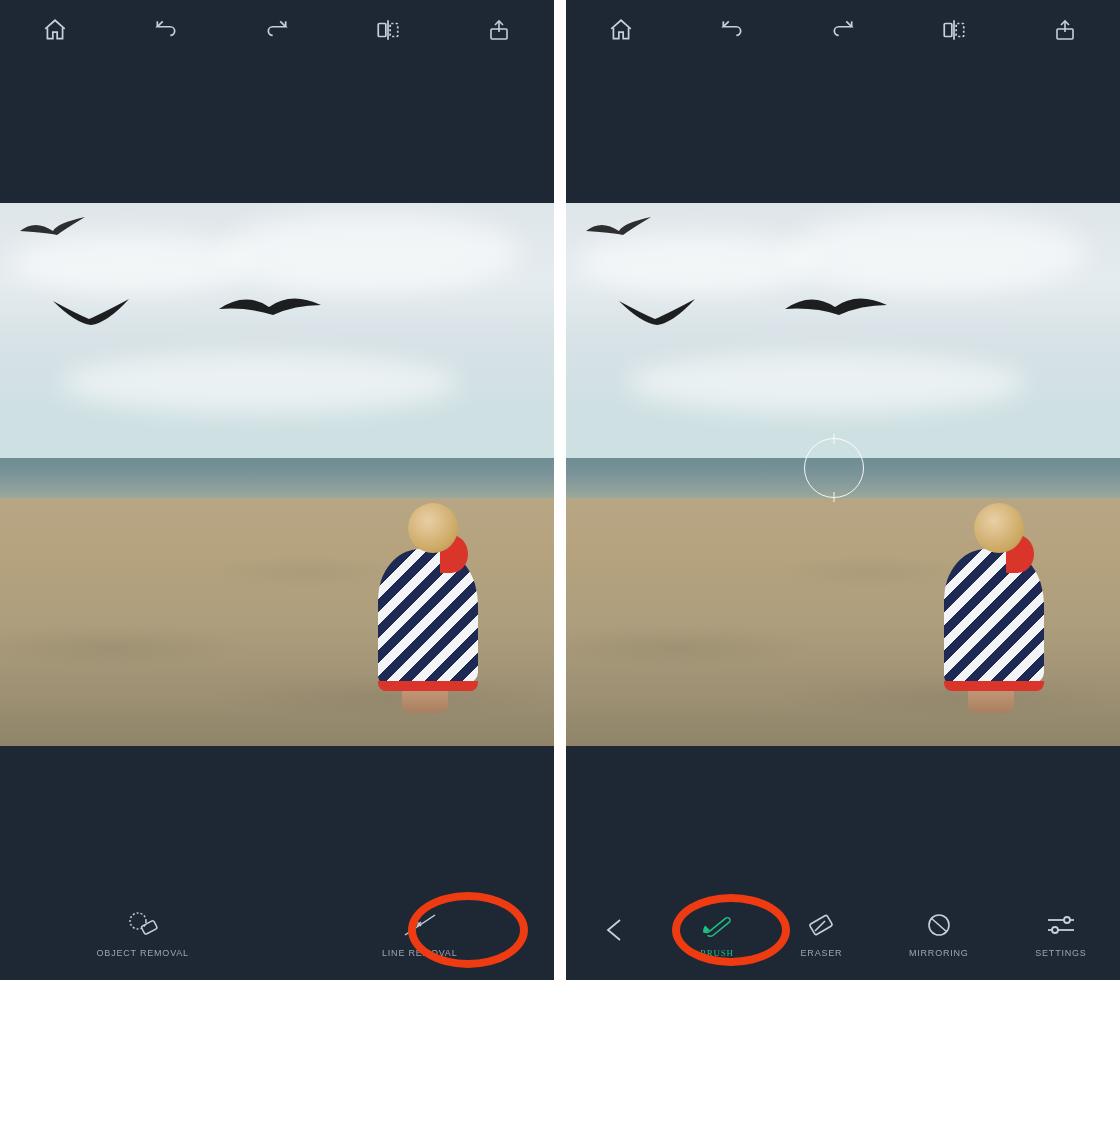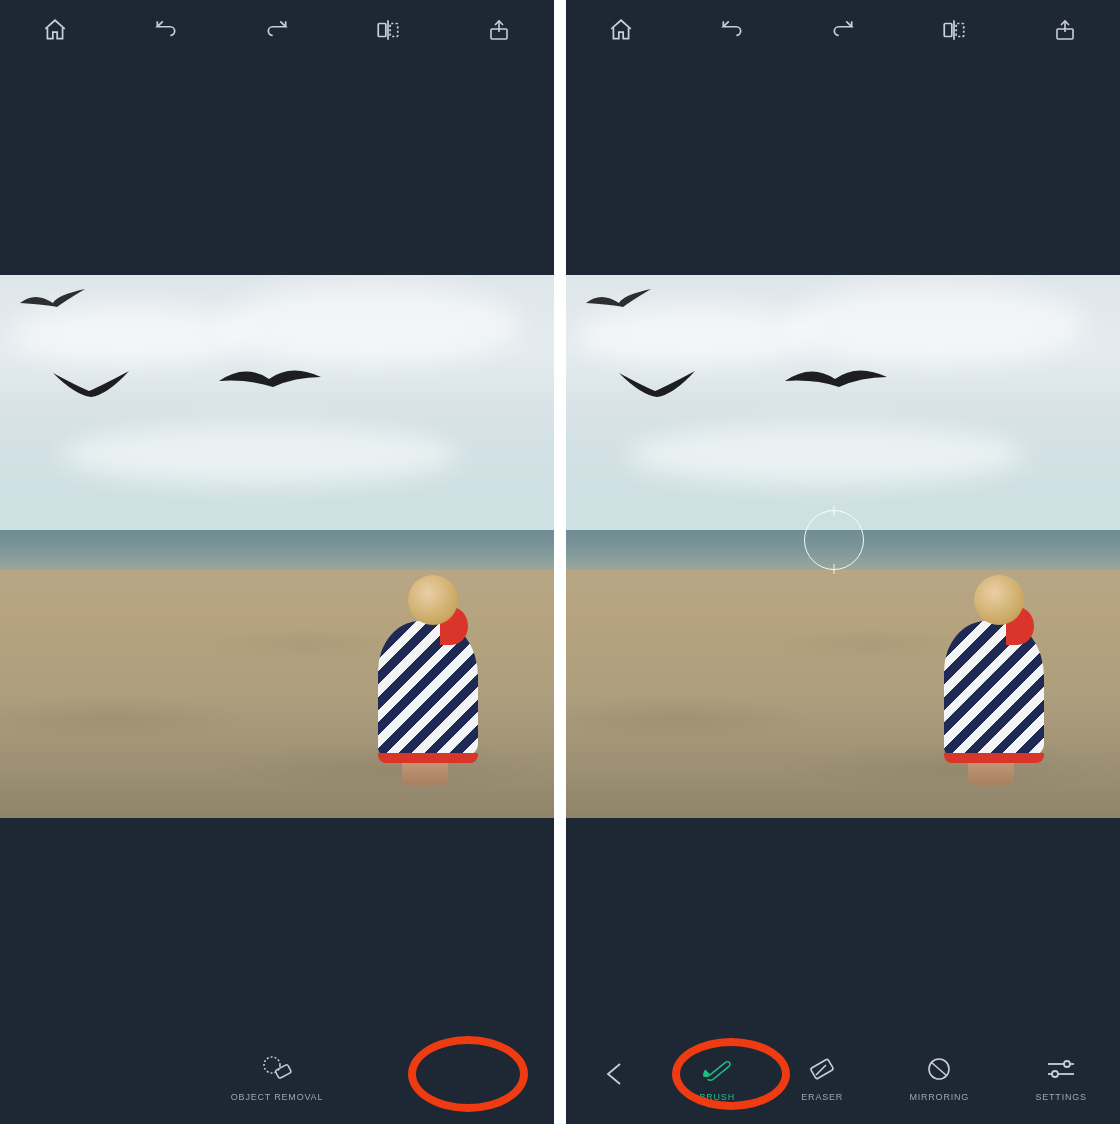--- a/index.html
+++ b/index.html
@@ -1,17 +1,17 @@
 <!DOCTYPE html>
 <html><head>
 <meta charset="utf-8">
 <style>
   * { box-sizing: border-box; margin: 0; padding: 0; }
   html, body { width: 1120px; height: 1124px; overflow: hidden; background: #fff; font-family: -apple-system, Helvetica, Arial, sans-serif; }
-  .container { display: flex; width: 1120px; height: 1124px; border-radius: 10px; }
+  .container { display: flex; width: 1120px; height: 980px; border-radius: 10px; }
   .divider { width: 12px; background: #fff; }
   .screen { flex: 1; background: #1e2734; display: flex; flex-direction: column; position: relative; }
   .topbar { height: 60px; display: flex; justify-content: space-around; align-items: center; background: #1e2734; }
   .topbar .tb-btn { width: 40px; height: 40px; display: flex; align-items: center; justify-content: center; color: #c7cfd9; }
   .canvas-area { flex: 1; display: flex; align-items: center; justify-content: center; background: #1e2734; }
   .photo { width: 100%; height: 543px; position: relative; overflow: hidden; }
   .sky { position: absolute; top: 0; left: 0; right: 0; height: 255px; background: linear-gradient(to bottom, #dfe6ea 0%, #e5ecef 30%, #d7e2e6 55%, #cfe0e3 80%, #cde0e2 100%); }
   .cloud { position: absolute; background: rgba(255,255,255,0.55); border-radius: 50%; filter: blur(12px); }
   .sea { position: absolute; top: 255px; left: 0; right: 0; height: 40px; background: linear-gradient(to bottom, #6e8d93 0%, #7a9499 40%, #9aa89c 100%); }
   .sand { position: absolute; top: 295px; left: 0; right: 0; bottom: 0; background: linear-gradient(to bottom, #b7a685 0%, #b6a37e 20%, #ad9e7d 50%, #9d9073 80%, #8f8469 100%); }
@@ -22,21 +22,21 @@
   .hood { position: absolute; top: 32px; left: 72px; width: 28px; height: 38px; background: #d9352b; border-radius: 0 60% 60% 0 / 0 50% 50% 0; }
   .poncho { position: absolute; top: 46px; left: 10px; width: 100px; height: 140px; background: repeating-linear-gradient(135deg, #1f2a54 0 9px, #f3f4f6 9px 18px); border-radius: 42% 42% 30% 18% / 36% 40% 12% 10%; }
   .trim { position: absolute; top: 178px; left: 10px; width: 100px; height: 10px; background: #d9352b; border-radius: 0 0 8px 8px; }
   .legs { position: absolute; top: 184px; left: 34px; width: 46px; height: 26px; background: linear-gradient(to bottom, #c49a7b, #a87f5f); border-radius: 0 0 8px 8px; }
   .reticle { position: absolute; border: 1.5px solid rgba(255,255,255,.9); border-radius: 50%; width: 60px; height: 60px; }
   .reticle::before, .reticle::after { content:""; position:absolute; background: rgba(255,255,255,.9); }
   .reticle::before { left: 50%; top: -5px; width: 1px; height: 10px; transform: translateX(-50%); }
   .reticle::after  { left: 50%; bottom: -5px; width: 1px; height: 10px; transform: translateX(-50%); }
   .bottombar { height: 92px; display: flex; align-items: center; justify-content: space-around; background: #1e2734; position: relative; }
   .bb-item { display: flex; flex-direction: column; align-items: center; gap: 8px; color: #9da6b0; font-size: 9px; letter-spacing: 0.8px; font-weight: 500; position: relative; padding: 6px 10px; }
-  .bb-item.active { color: #1fbf82; }
+  .bb-item.active { color: #1fbf82; font-family: Liberation Serif, serif; }
   .bb-item .ico { width: 34px; height: 30px; display:flex; align-items:center; justify-content:center; }
   .highlight { position: absolute; border: 8px solid #ee3b12; border-radius: 50%; pointer-events: none; }
   .bb-item.back-only { color:#c7cfd9; }
   .bb-item .lbl { text-transform: uppercase; }
 </style>
 </head>
 <body>
 
 <div class="container">
 
@@ -107,20 +107,29 @@
     <div class="bottombar">
       <div class="bb-item">
         <span class="ico">
             <svg width="32" height="30" viewBox="0 0 32 30" fill="none" stroke="#c7cfd9" stroke-width="1.5">
               <circle cx="11" cy="11" r="8" stroke-dasharray="2 2"></circle>
               <rect x="15" y="13" width="14" height="9" rx="2" transform="rotate(-28 22 17)"></rect>
             </svg>
           </span>
         <span class="lbl">OBJECT REMOVAL</span>
       </div>
+      <div class="bb-item">
+        <span class="ico">
+            <svg width="34" height="28" viewBox="0 0 34 28" fill="none" stroke="#c7cfd9" stroke-width="1.5">
+              <line x1="2" y1="24" x2="32" y2="4"></line>
+              <path d="M14 11l4 4M18 11l-4 4"></path>
+            </svg>
+          </span>
+        <span class="lbl">LINE REMOVAL</span>
+      </div>
       <div class="highlight" style="left:408px; top:4px; width:120px; height:76px;"></div>
     </div>
   </div>
 
   <div class="divider"></div>
 
   <div class="screen">
     <div class="topbar">
       <div class="tb-btn">
           <svg width="26" height="26" viewBox="0 0 24 24" fill="none" stroke="currentColor" stroke-width="1.6">

